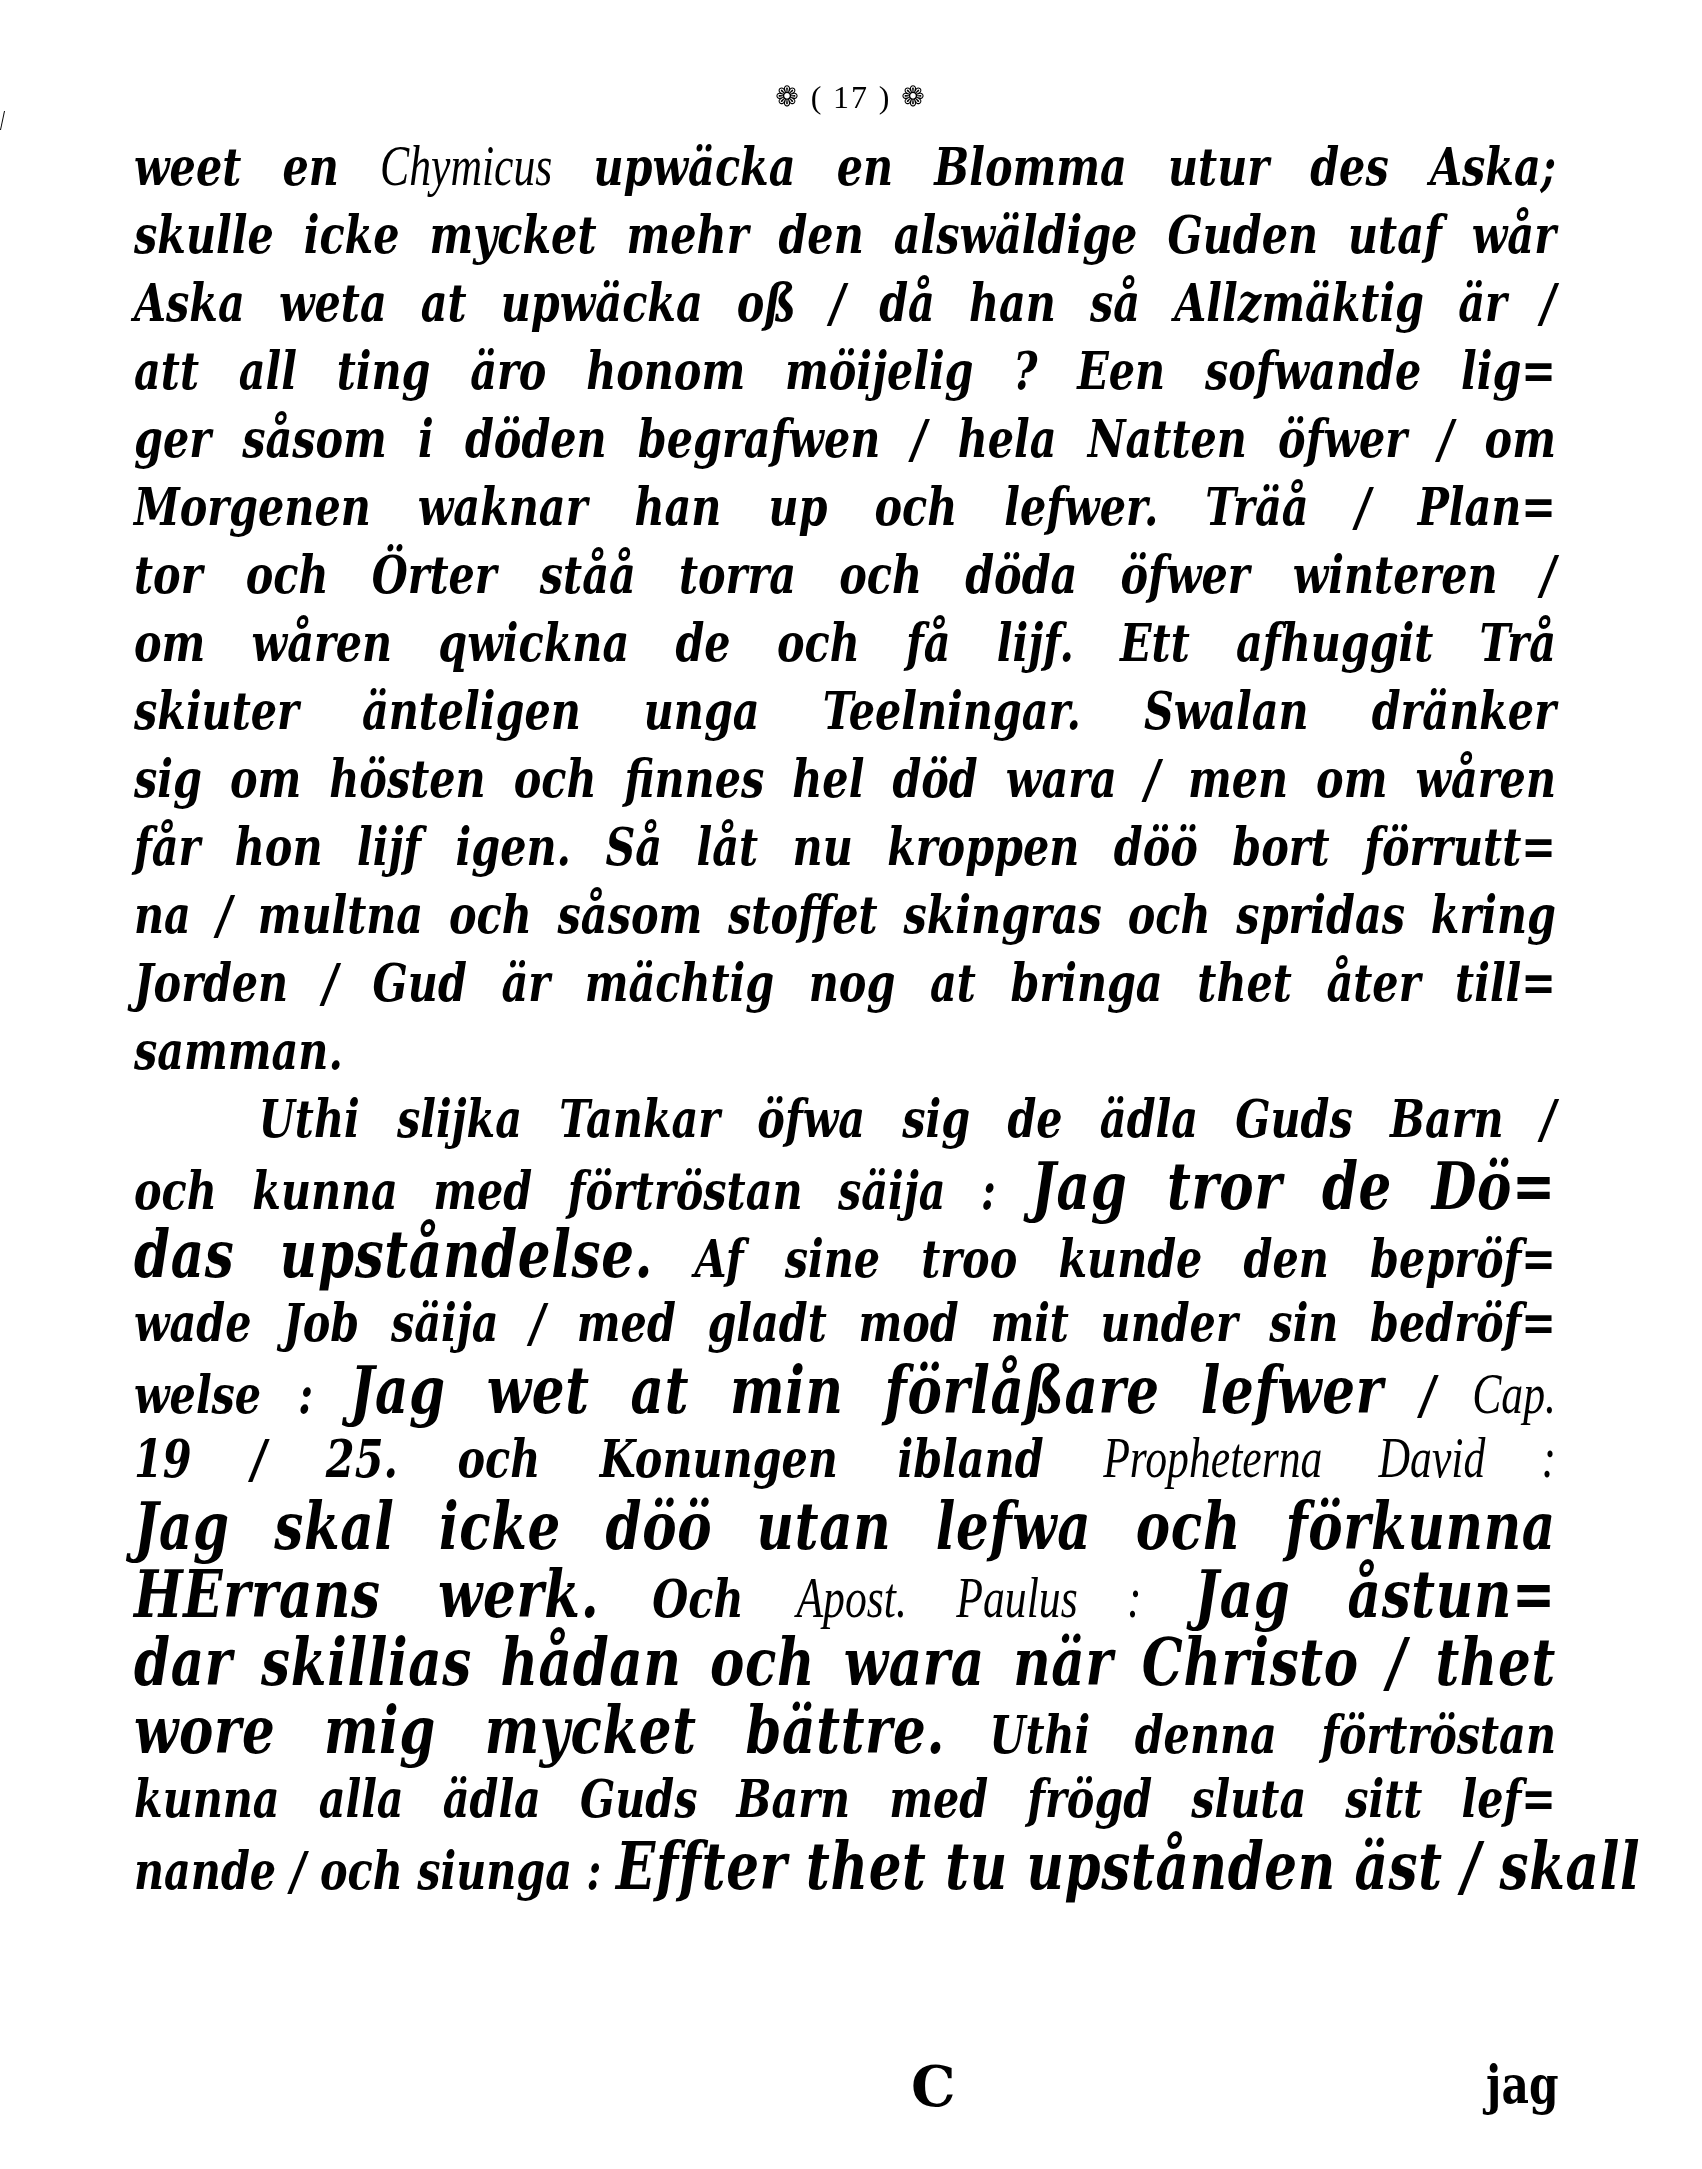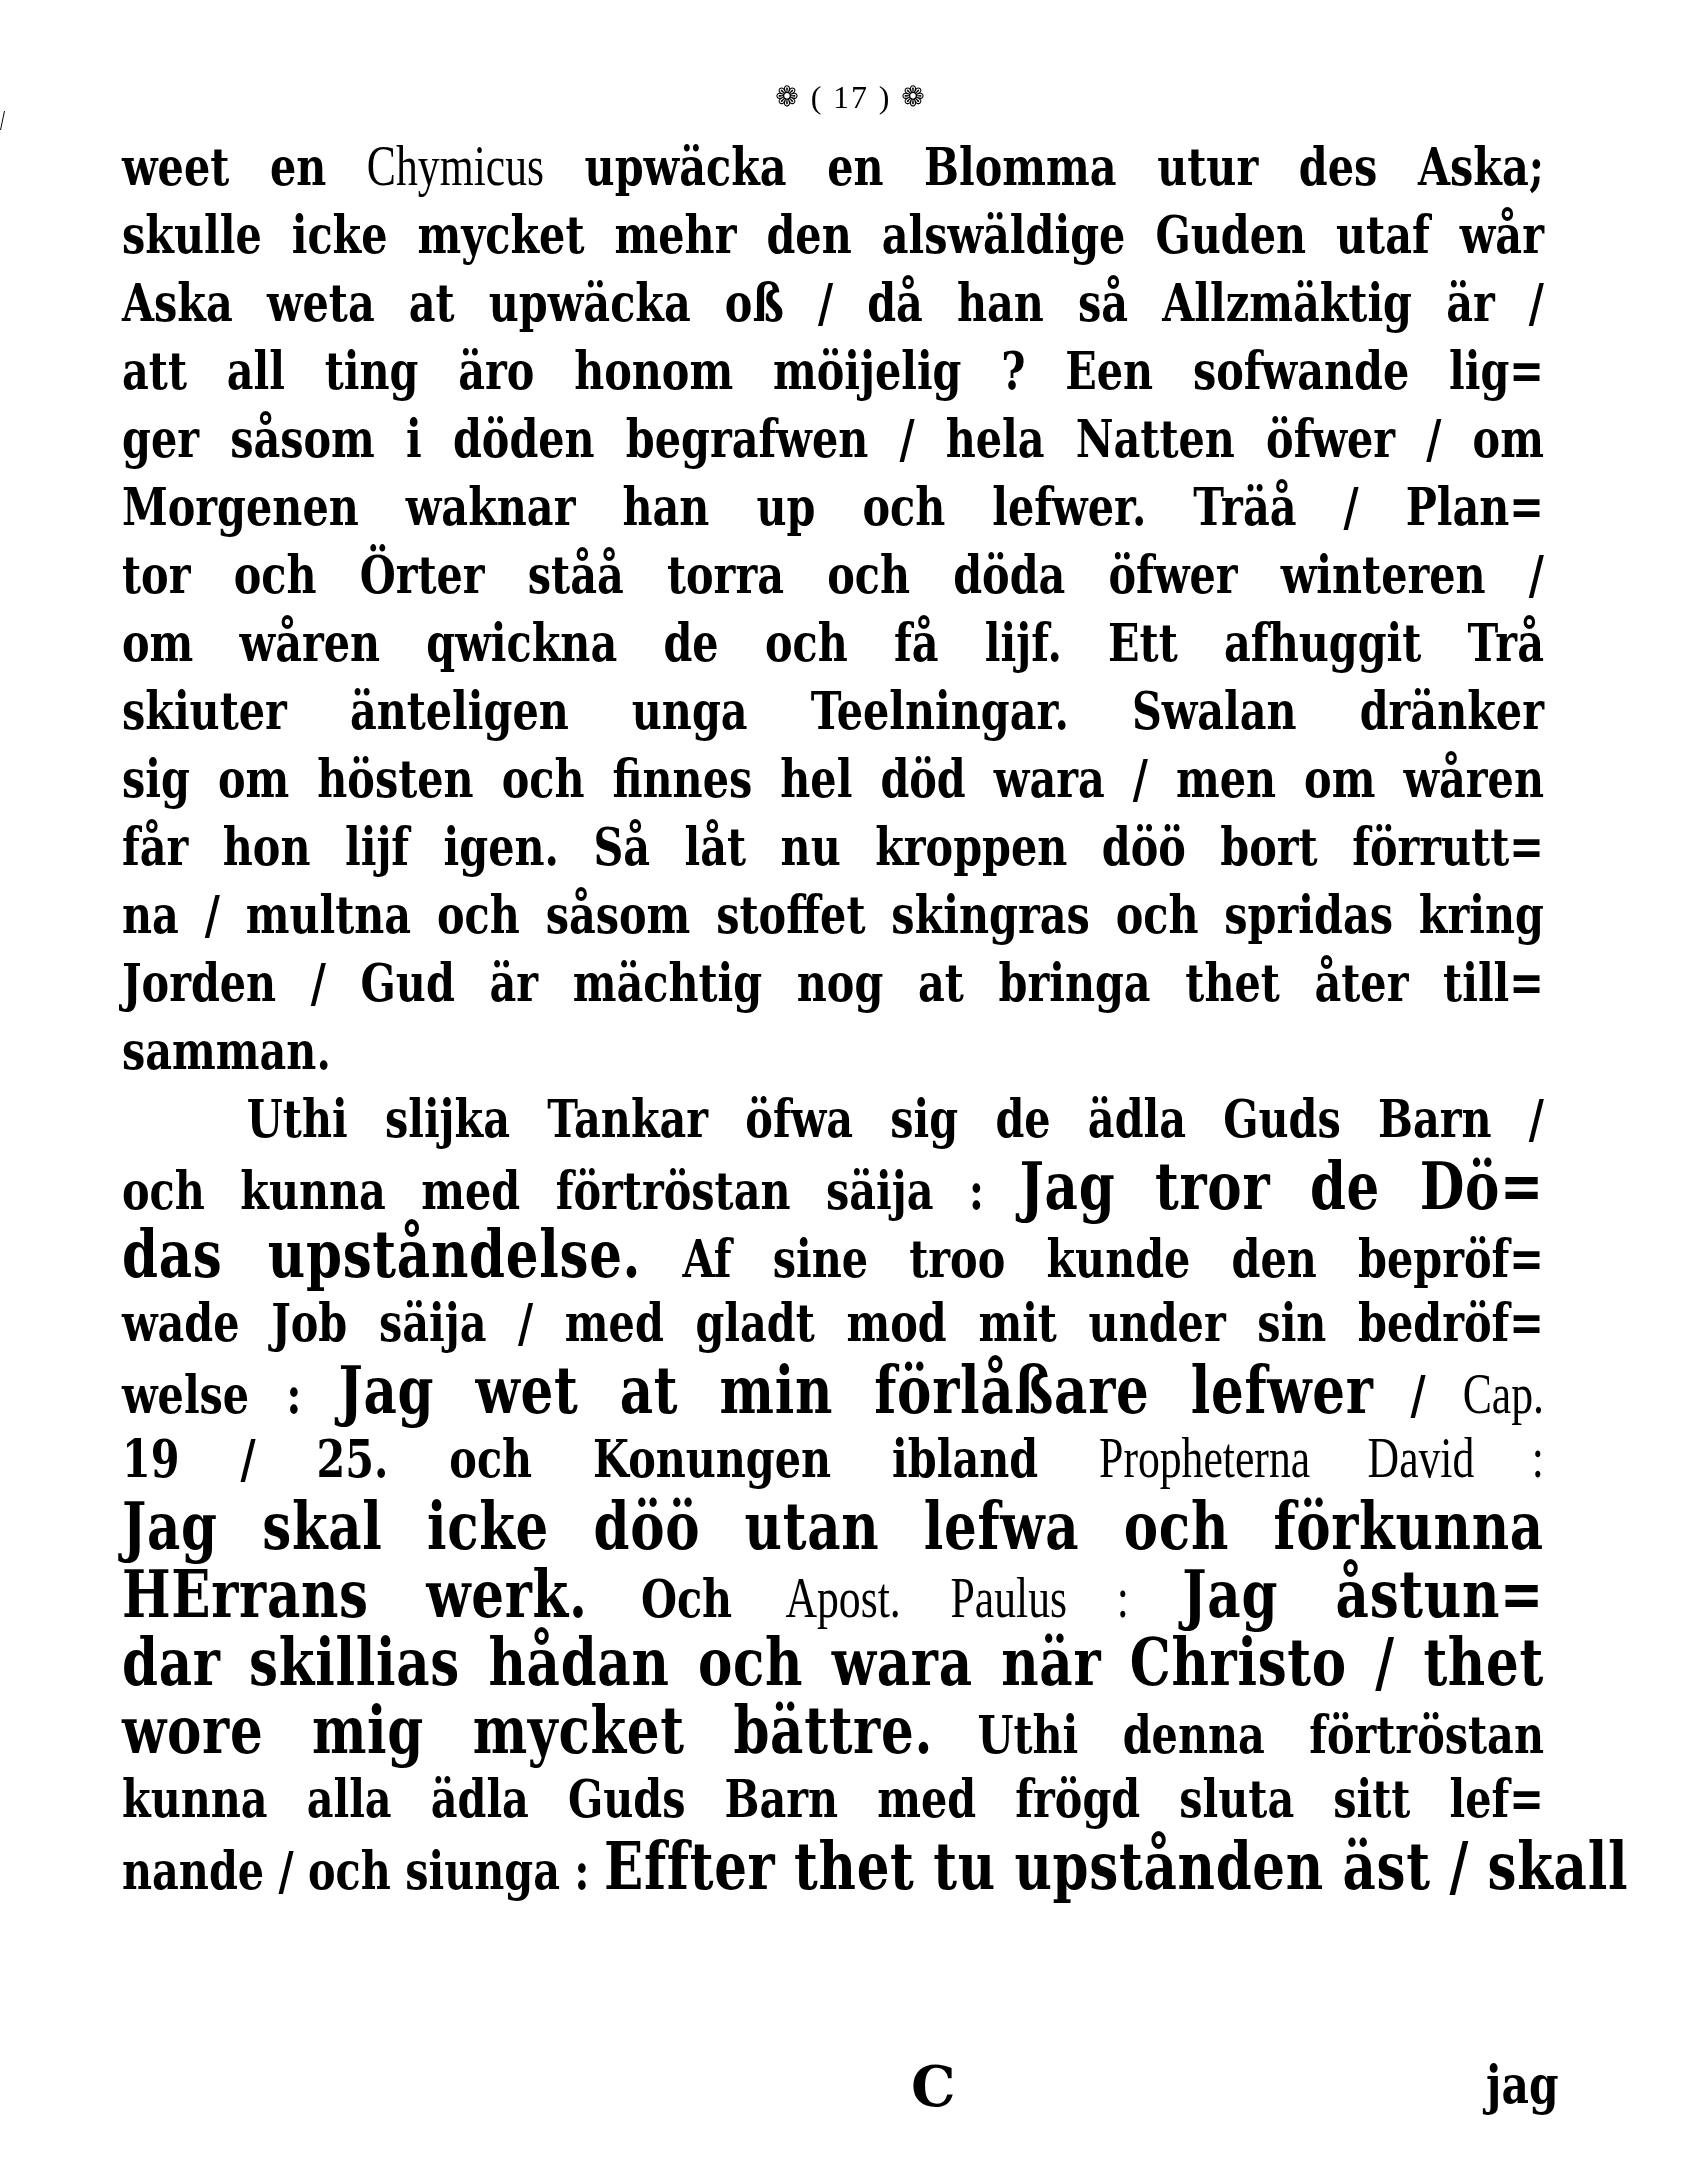--- a/index.html
+++ b/index.html
@@ -12,21 +12,21 @@
     .stray-mark {
       position: absolute; left: 1.9px; top: 111px; width: 2.8px; height: 19px;
       border-left: 1.9px solid #000; transform: skewX(-12deg);
     }
     .header {
       position: absolute; left: 0; width: 100%; top: 79px; text-align: center;
       font-size: 32px; font-family: "Liberation Serif", serif; letter-spacing: 1.9px;
     }
     .header .orn { display: inline-block; font-size: 28px; transform: translateY(-1.9px); }
     .body-text {
-      position: absolute; left: 122px; width: 1422px; top: 132px;
+      position: absolute; left: 134px; width: 1422px; top: 132px; font-style: italic;
     }
     .line {
       height: 68px; line-height: 68px; font-size: 53px;
       white-space: nowrap; text-align: justify; text-align-last: justify;
       font-family: "DejaVu Serif", serif;
       transform: scaleX(0.78); transform-origin: left center; width: 128.2%;
       font-weight: bold;
     }
     .line.last { text-align-last: left; }
     .line.indent { padding-left: 160px; box-sizing: border-box; }

